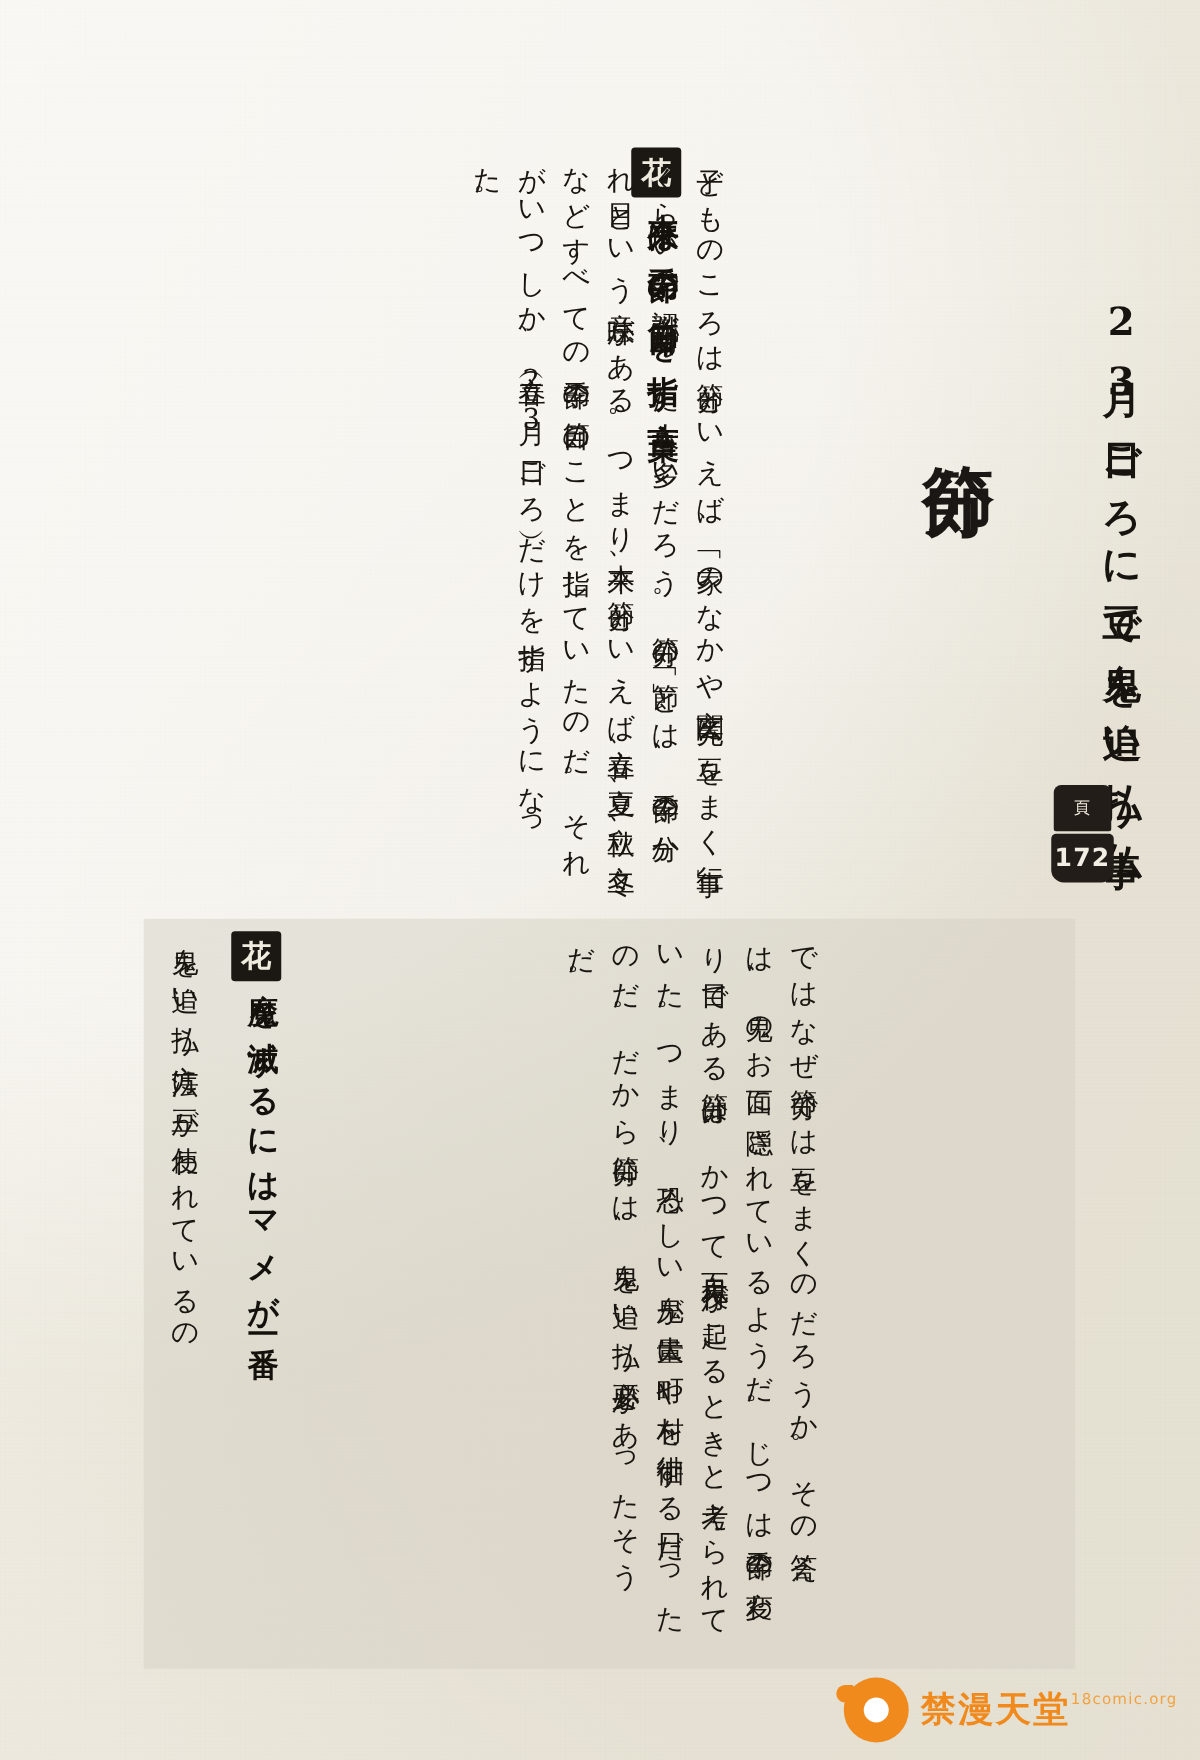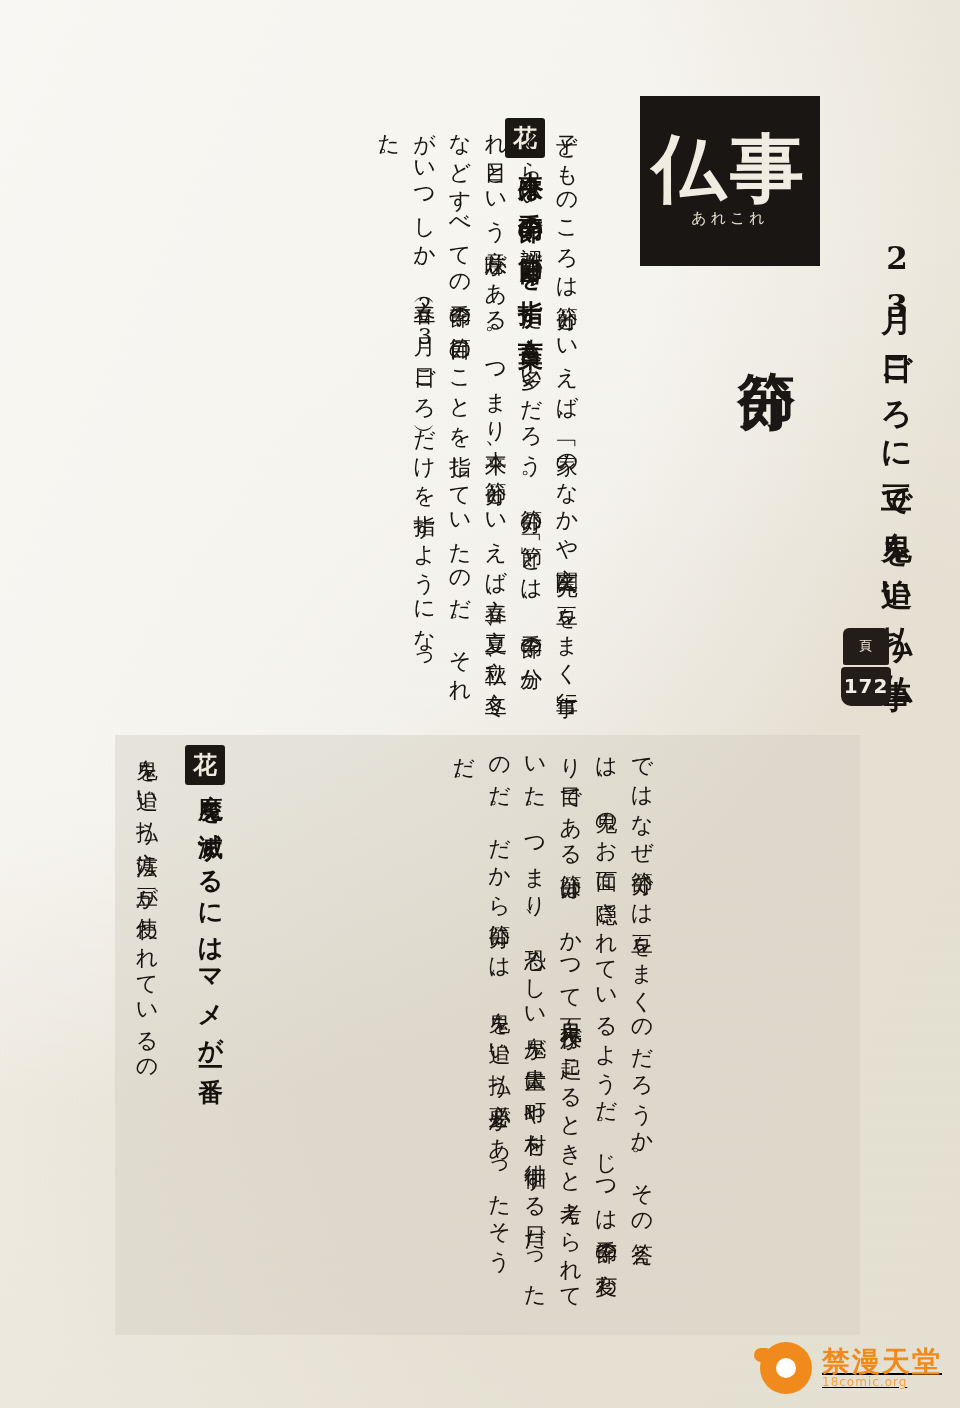--- a/index.html
+++ b/index.html
@@ -235,23 +235,22 @@
     border-radius: 50% 10% 50% 50%;
   }
   .wm-badge .dot {
     width: 20px;
     height: 20px;
     border-radius: 50%;
     background: #ffffff;
   }
   .wm-text {
     display: flex;
-    flex-direction: column;
+    flex-direction: row;
     line-height: 1.05;
-    text-decoration: underline;
   }
   .wm-title {
     font-size: 28px;
     font-weight: 700;
     color: #f08a1d;
     letter-spacing: 2px;
     font-family: "DejaVu Sans", sans-serif;
   }
   .wm-sub {
     font-size: 12px;
@@ -261,24 +260,20 @@
   }
 </style>
 </head>
 <body>
 
 <div class="page">
   <div class="grain"></div>
 
   <div class="shade-block"></div>
 
-  <div class="masthead">
-    <div class="kanji">仏事</div>
-    <div class="ruby">あれこれ</div>
-  </div>
 
   <div class="section-title">節分</div>
 
   <div class="lede">2月3日ごろに豆で鬼を追い払う仏事</div>
 
   <div class="page-seal">
     <div class="seal-top">頁</div>
     <div class="seal-num">172</div>
   </div>
 

